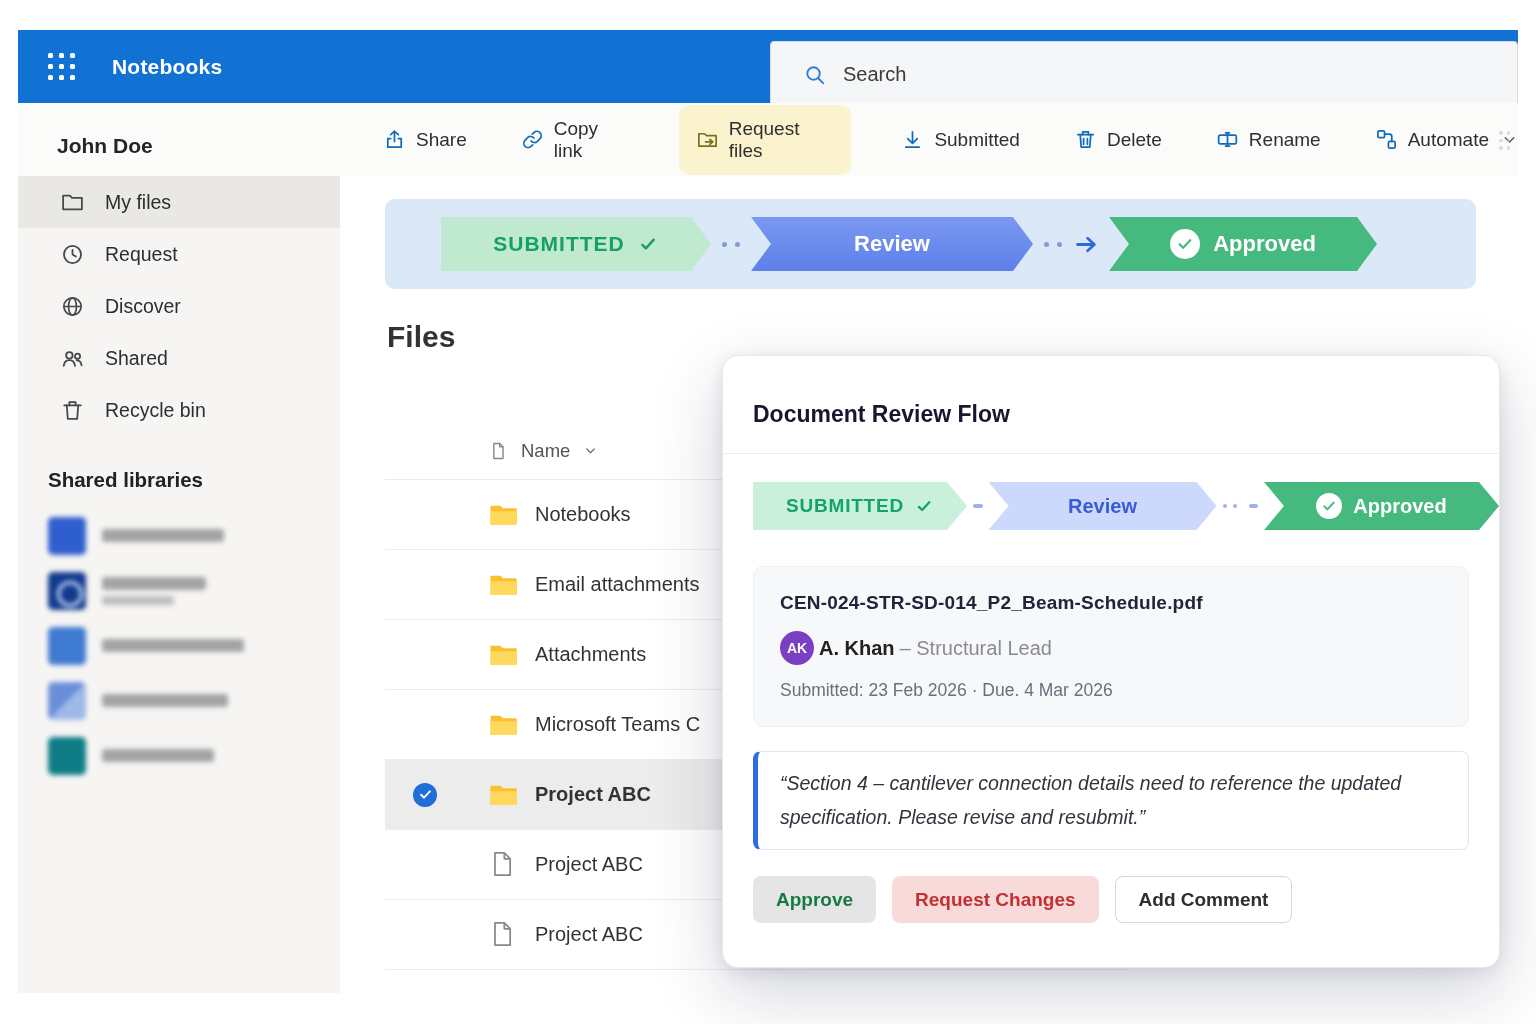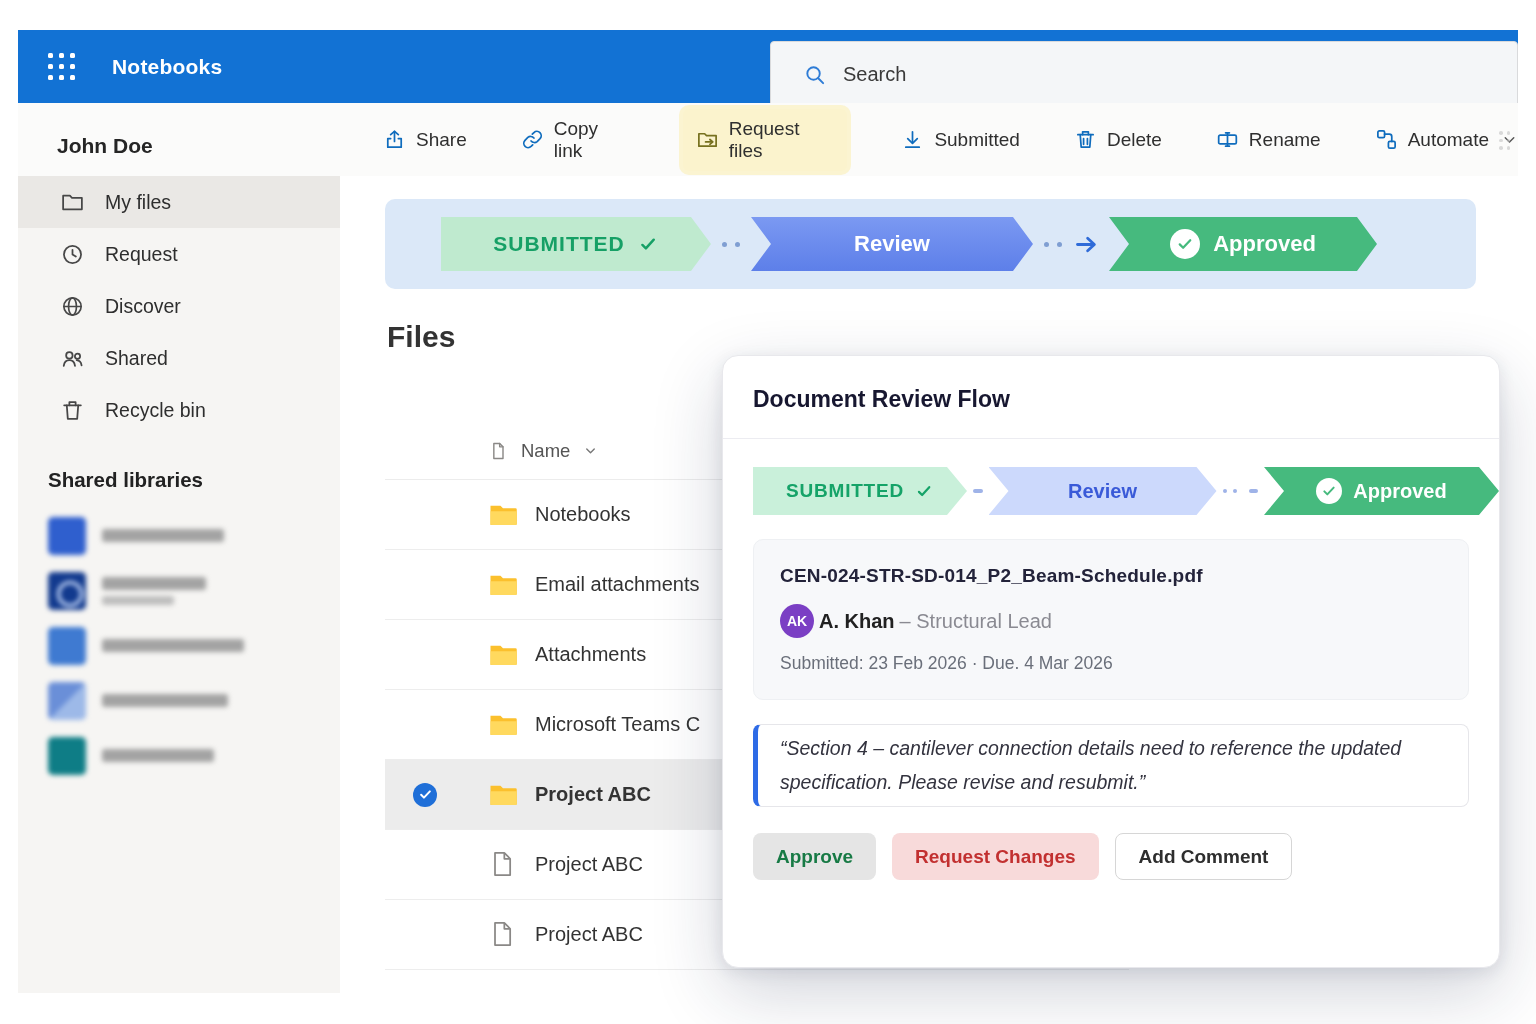--- a/index.html
+++ b/index.html
@@ -63,38 +63,38 @@
   .list-header{height:58px;display:flex;align-items:center;padding-left:103px;gap:13px;color:#555;font-size:18.5px;border-bottom:1px solid #ececec;cursor:pointer}
   .list-header .ic{color:#8a8886}
   .f-row{height:70px;display:flex;align-items:center;border-bottom:1px solid #ededed;font-size:20px;color:#333;cursor:pointer}
   .f-row.selected{background:#ececec;font-weight:700}
   .sel-slot{width:24px;height:24px;margin-left:28px;flex:none}
   .check-circle{width:24px;height:24px;border-radius:50%;background:#1f6fd8;display:flex;align-items:center;justify-content:center}
   .f-icon{width:30px;height:30px;margin-left:51px;margin-right:17px;flex:none}
 
   
   .panel{position:absolute;left:704px;top:325px;width:778px;height:613px;background:#fff;border:1px solid #e8e8ec;border-radius:16px;box-shadow:0 24px 70px rgba(25,35,70,.20),0 4px 16px rgba(25,35,70,.10);z-index:30}
-  .panel-title{padding:30px 30px 25px;font-size:23px;font-weight:600;color:#171730;border-bottom:1px solid #ececf1}
+  .panel-title{padding:45px 30px 25px;font-size:23px;font-weight:600;color:#171730;border-bottom:1px solid #ececf1}
   .panel-flow{display:flex;align-items:center;margin:28px 0 0 30px}
   .pchev{height:48px;display:flex;align-items:center;justify-content:center;gap:11px;flex:none}
   .p-submitted{width:214px;background:#c9f0da;color:#15a368;font-size:19px;font-weight:700;letter-spacing:.8px}
   .p-review{width:228px;background:#ccd9fc;color:#3a5ad8;font-size:20px;font-weight:700}
   .p-approved{width:235px;background:#46ba7e;color:#fff;font-size:20px;font-weight:600}
   .p-ok{width:26px;height:26px;border-radius:50%;background:#fff;display:flex;align-items:center;justify-content:center;flex:none}
   .dash{width:13px;height:3.5px;background:#9fb3e8;border-radius:2px;margin:0 6px}
   .pdots{display:flex;align-items:center;gap:6px;margin:0 6px}
   .pdots i{width:4px;height:4px;border-radius:50%;background:#9fb3e8}
-  .doc-card{margin:24px 30px 0;background:#f7f8fa;border:1px solid #eef0f3;border-radius:10px;padding:25px 26px}
+  .doc-card{margin:36px 30px 0;background:#f7f8fa;border:1px solid #eef0f3;border-radius:10px;padding:25px 26px}
   .doc-filename{font-size:19px;font-weight:700;color:#23233a;letter-spacing:.2px}
   .doc-author{display:flex;align-items:center;gap:5px;margin-top:17px}
   .avatar{width:34px;height:34px;border-radius:50%;background:#7b3fc4;color:#fff;font-size:14px;font-weight:700;display:flex;align-items:center;justify-content:center;flex:none}
   .author-name{font-size:20px;font-weight:700;color:#212121}
   .author-role{font-size:20px;color:#8a8a92}
   .doc-meta{margin-top:15px;font-size:17.5px;color:#6a6f7a}
-  .quote{margin:24px 30px 0;border:1px solid #e6e6ea;border-left:5px solid #2e6be6;border-radius:8px;padding:7px 22px;font-style:italic;font-size:19.5px;line-height:1.72;color:#33333f;background:#fff}
+  .quote{margin:24px 30px 0;border:1px solid #e6e6ea;border-left:5px solid #2e6be6;border-radius:8px;padding:15px 22px;font-style:italic;font-size:19.5px;line-height:1.72;color:#33333f;background:#fff}
   .panel-actions{display:flex;gap:16px;margin:26px 30px 0}
   .btn{height:47px;padding:0 23px;border-radius:8px;font-size:19px;display:flex;align-items:center;font-weight:600;cursor:pointer;border:none}
   .btn-approve{background:#e5e5e5;color:#177a45}
   .btn-request{background:#f8dada;color:#c23030}
   .btn-comment{background:#fff;border:1px solid #d6d6d6;color:#2e2e2e;font-weight:700}
 
   .ic{display:inline-flex;flex:none}
   .ic svg{display:block}
 </style>
 </head>

